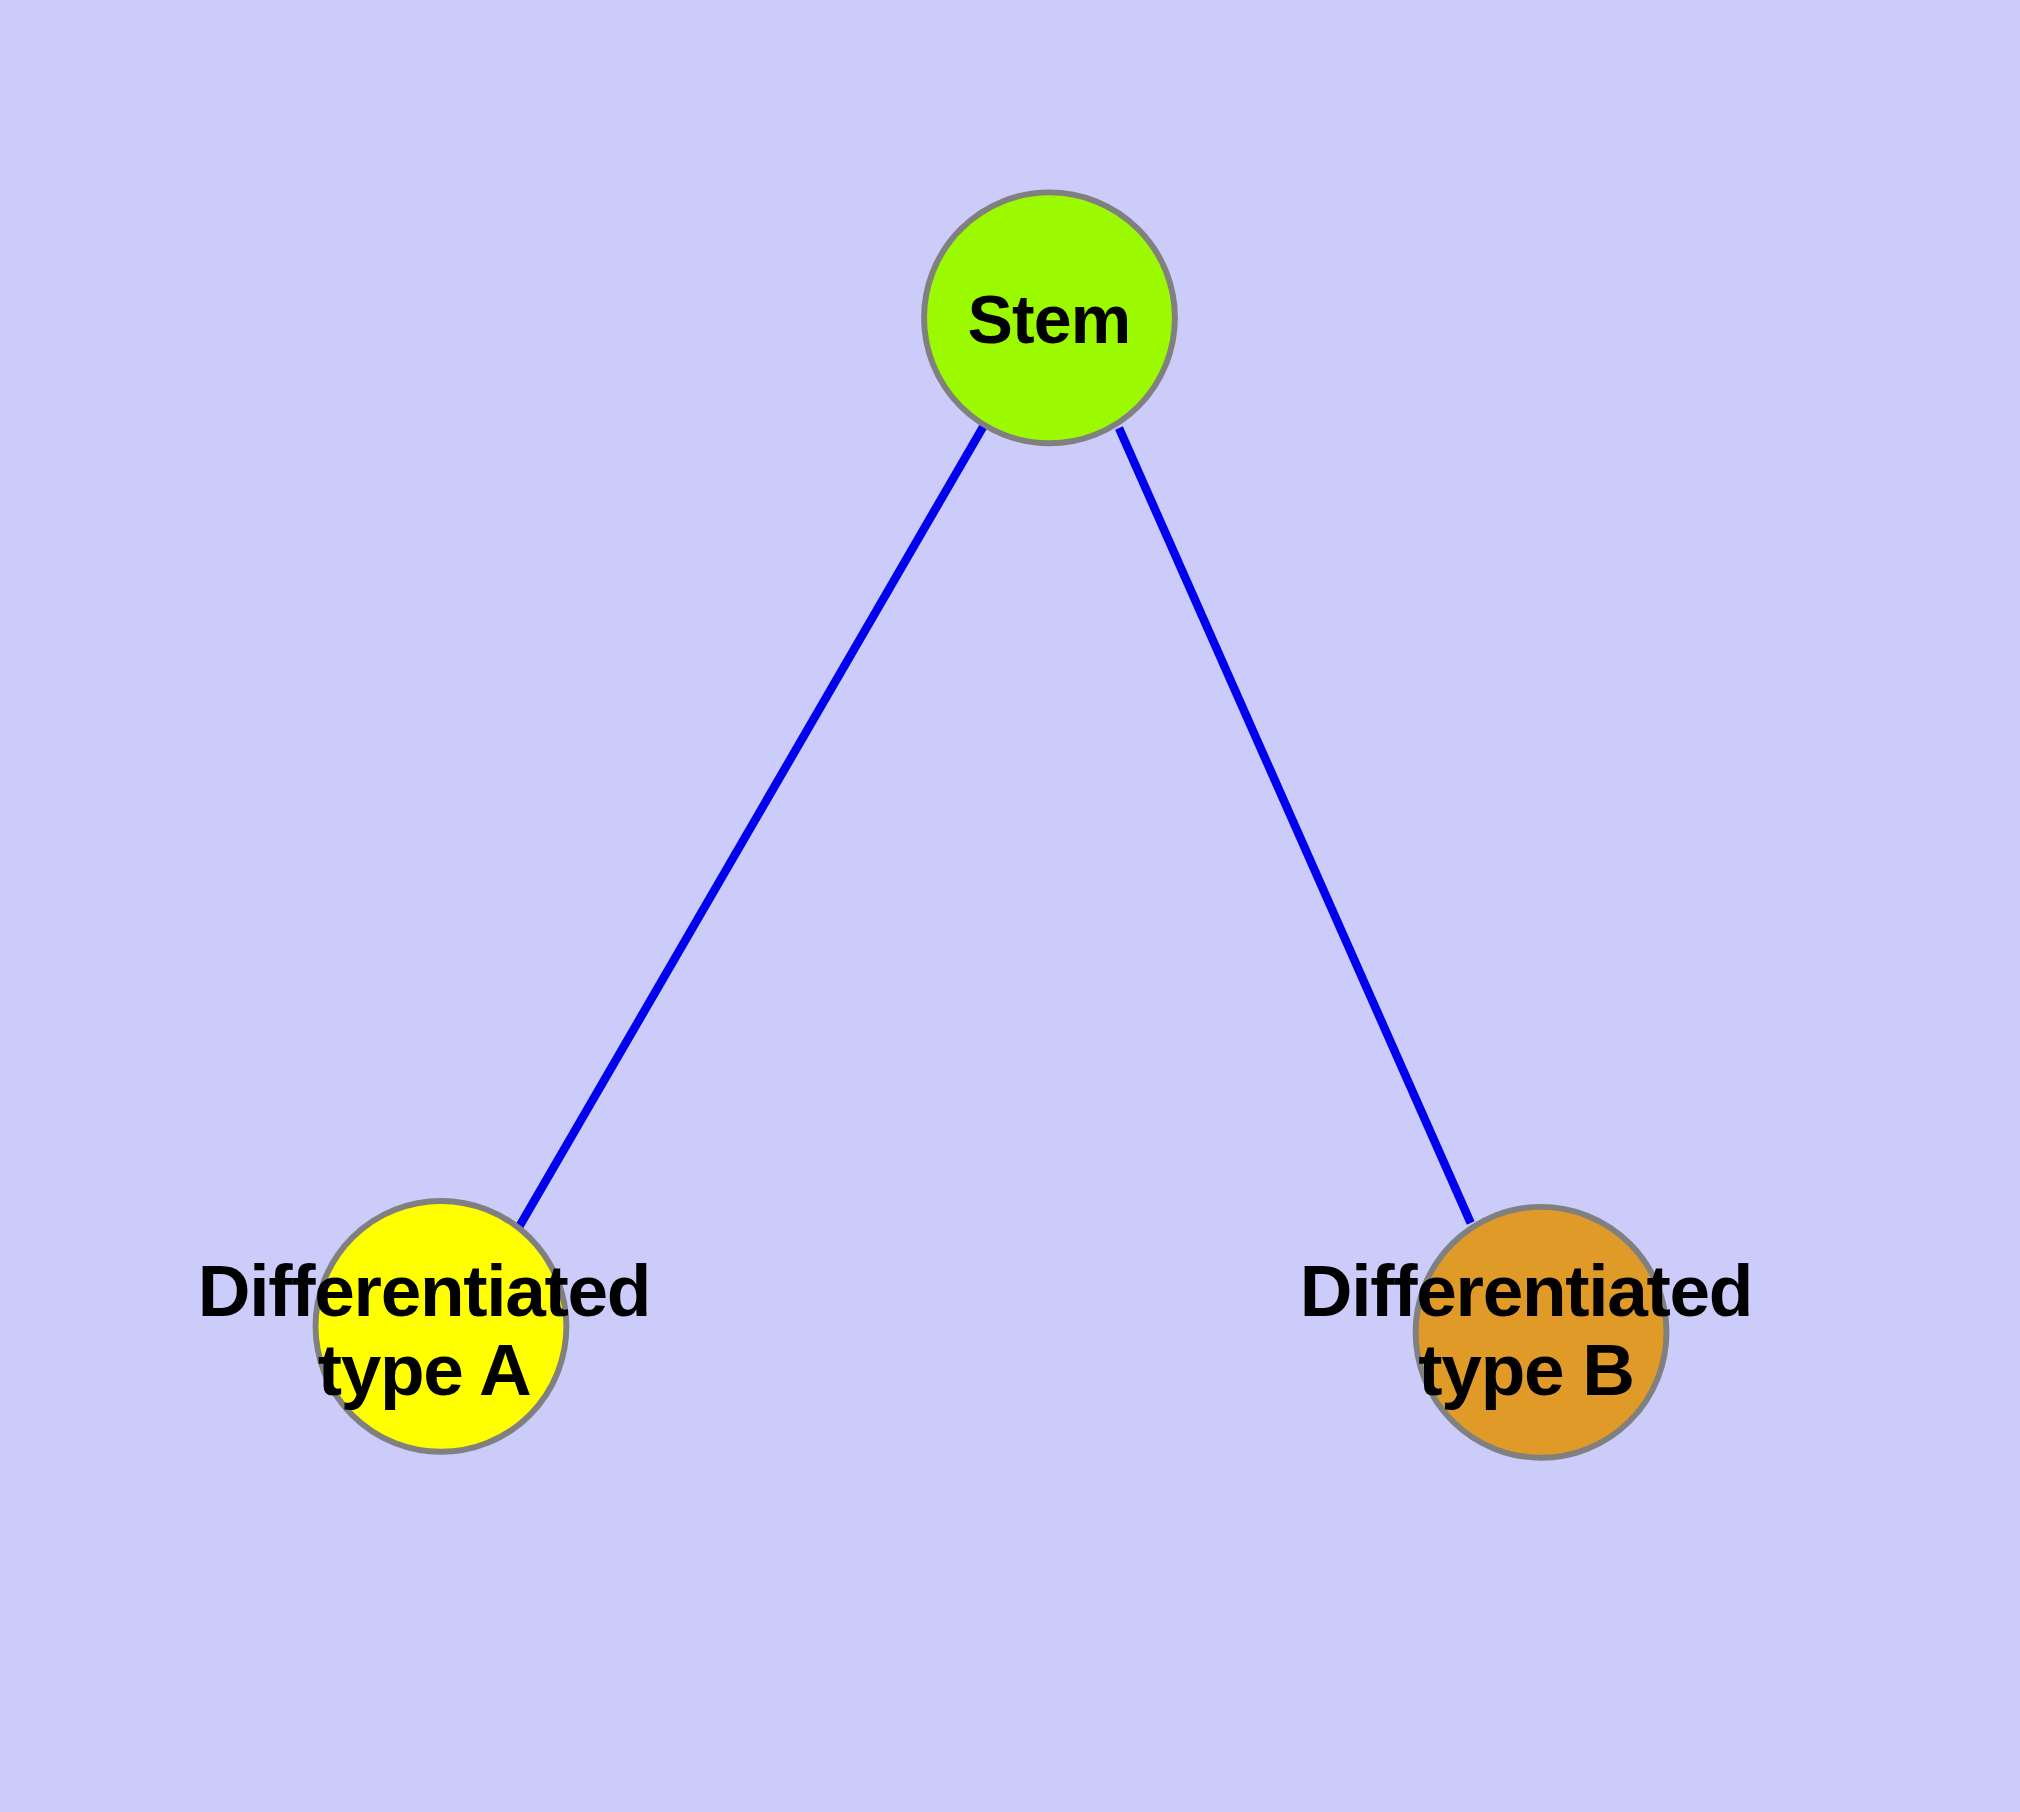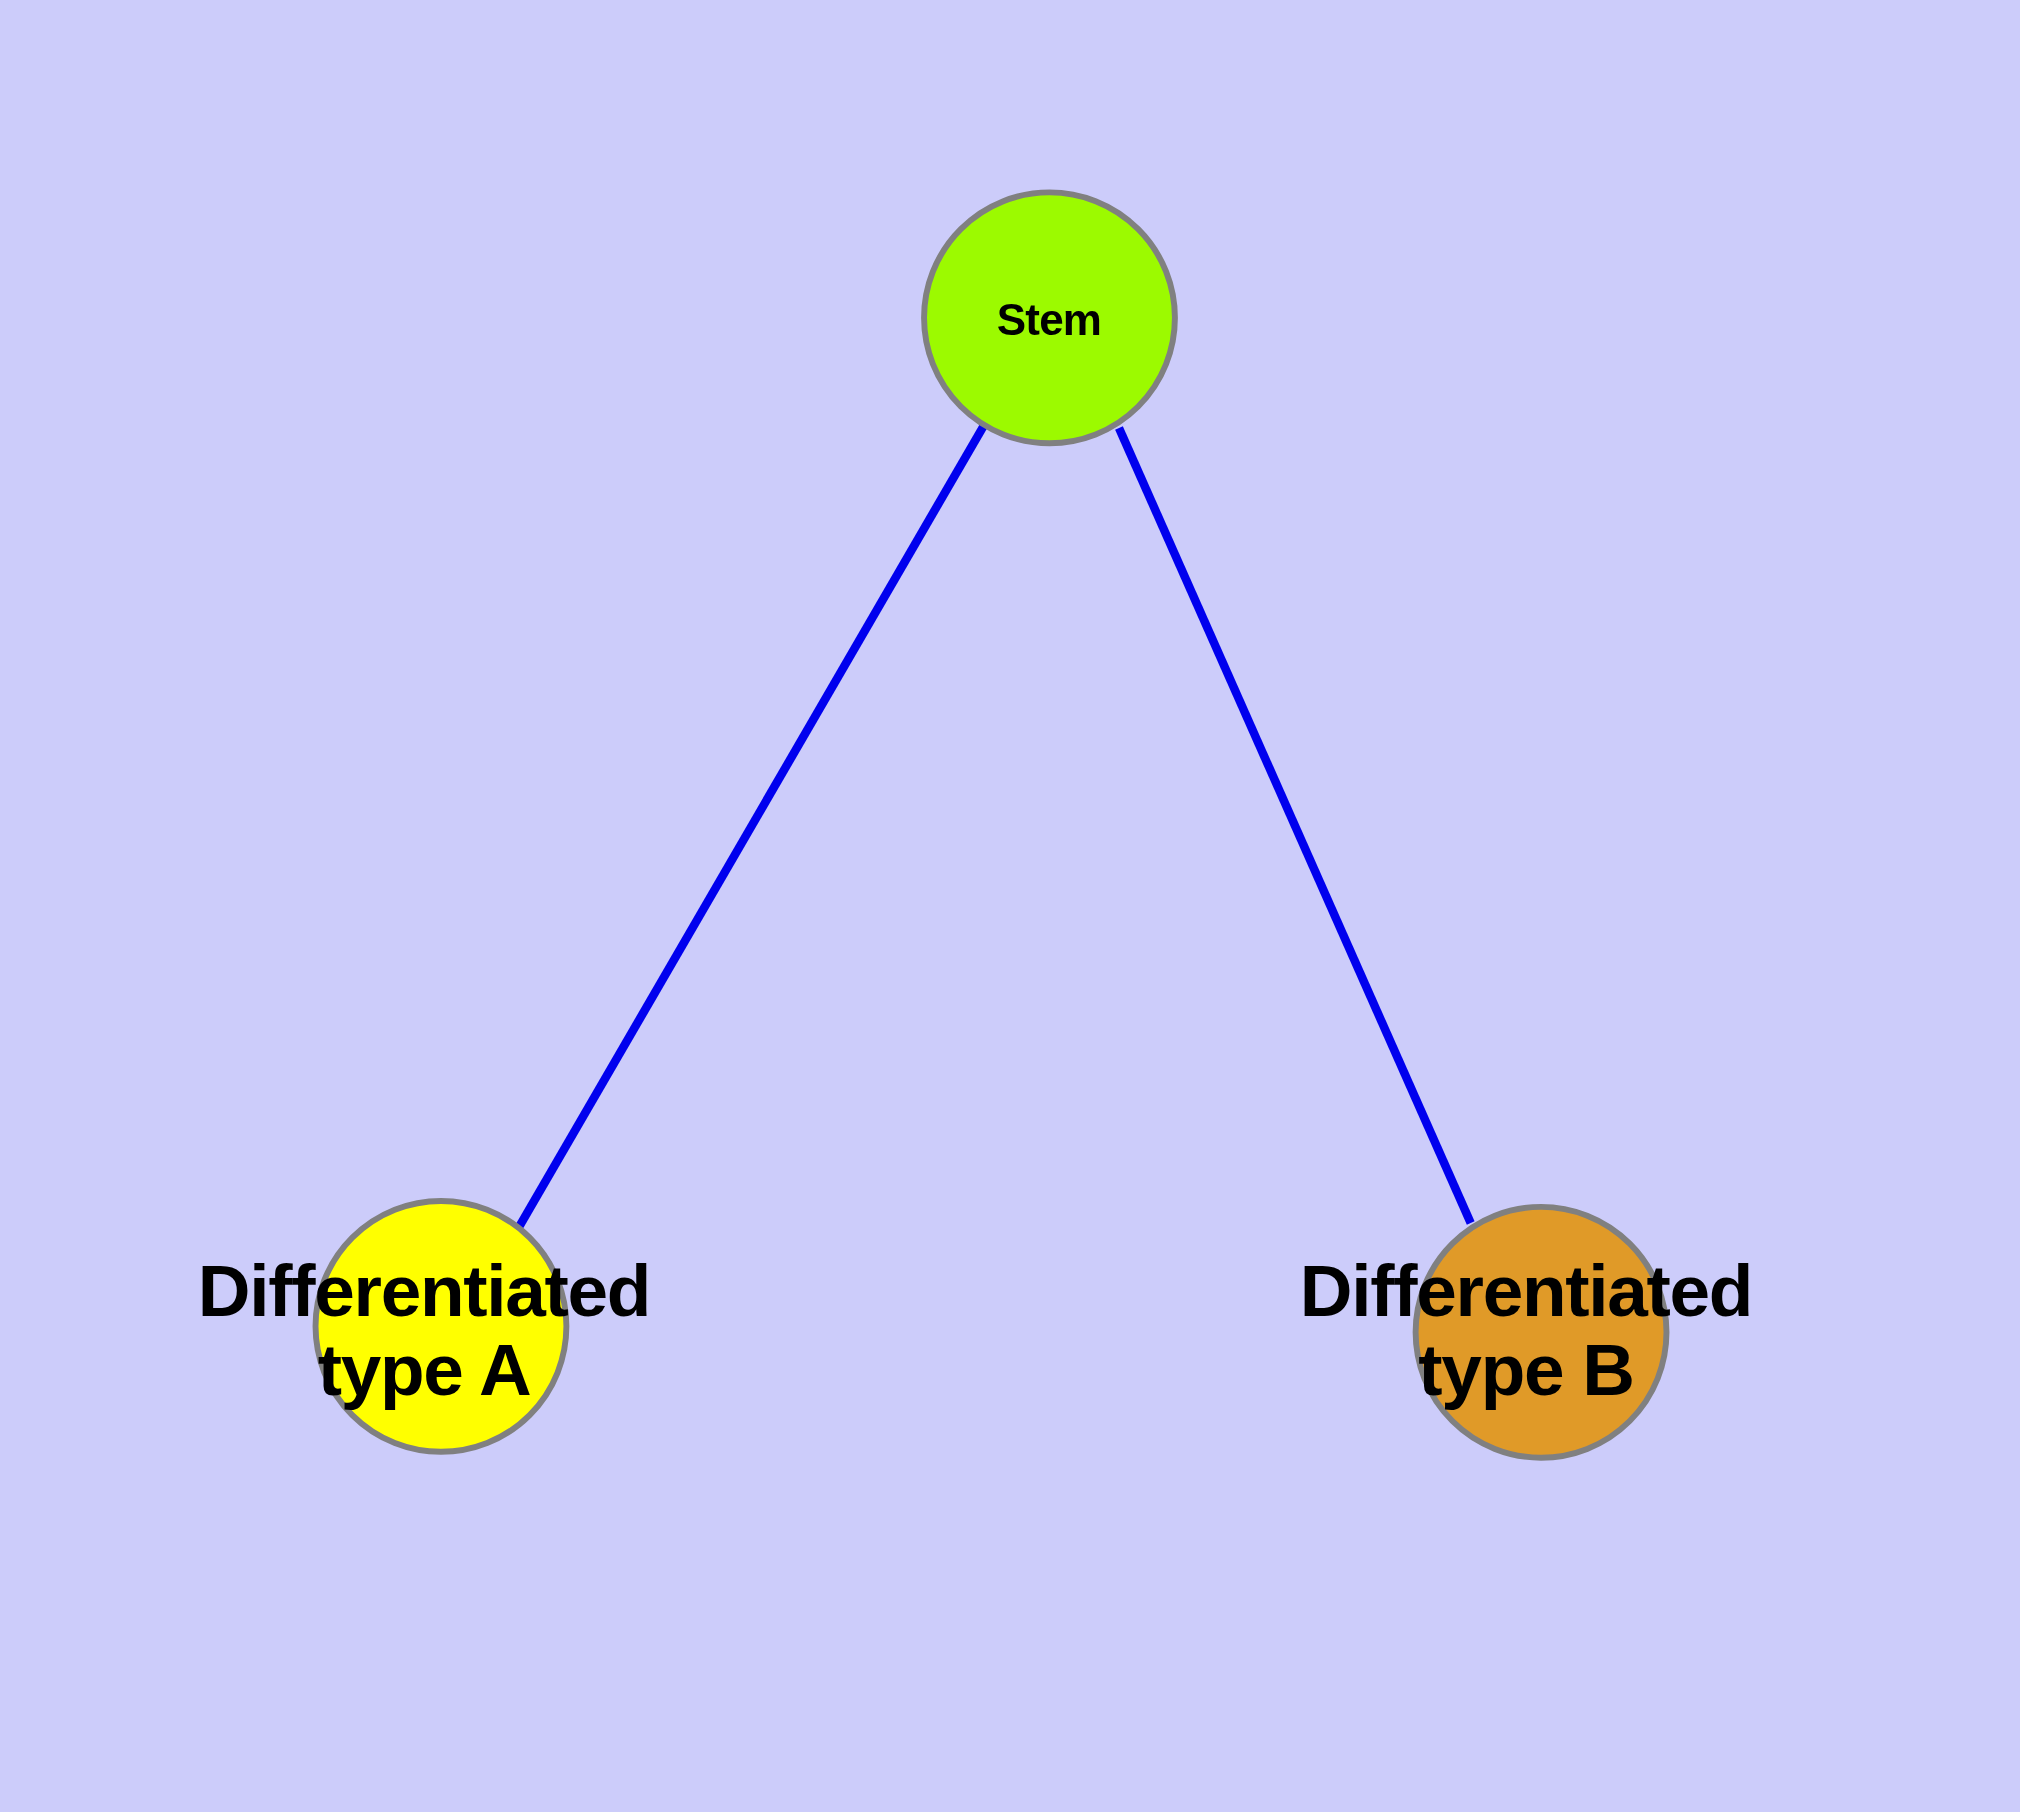--- a/index.html
+++ b/index.html
@@ -58,20 +58,20 @@
       <line x1="1160" y1="503" x2="612" y2="1448" stroke="#0000ee" stroke-width="10" stroke-linecap="butt"></line>
       <line x1="1320" y1="505" x2="1735" y2="1443" stroke="#0000ee" stroke-width="10" stroke-linecap="butt"></line>
     </g>
     <g>
       <circle cx="1238" cy="375" r="148" fill="#9cfa00" stroke="#808080" stroke-width="7"></circle>
       <circle cx="520" cy="1565" r="148" fill="#ffff00" stroke="#808080" stroke-width="7"></circle>
       <circle cx="1818" cy="1572" r="148" fill="#e09a28" stroke="#808080" stroke-width="7"></circle>
     </g>
   </svg>
 
-  <div class="node-label label-stem" style="left: 1049px; top: 320px; font-size: 44px; color: rgb(0, 0, 0);">Stem</div>
+  <div class="node-label label-stem" style="left: 1049px; top: 320px; font-size: 68px; color: rgb(0, 0, 0);">Stem</div>
   <div class="node-label label-leaf" style="left: 424px; top: 1331px; font-size: 73px; color: rgb(0, 0, 0);">Differentiated
 type A</div>
   <div class="node-label label-leaf" style="left: 1526px; top: 1331px; font-size: 73px; color: rgb(0, 0, 0);">Differentiated
 type B</div>
 
 </div>
 
 
 </body></html>

